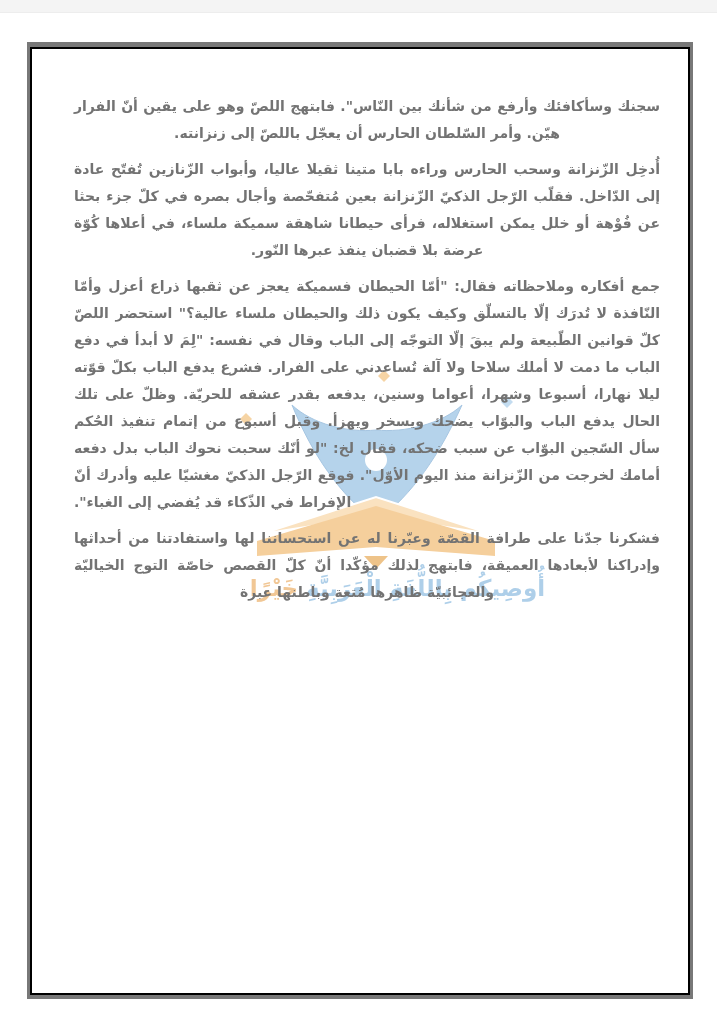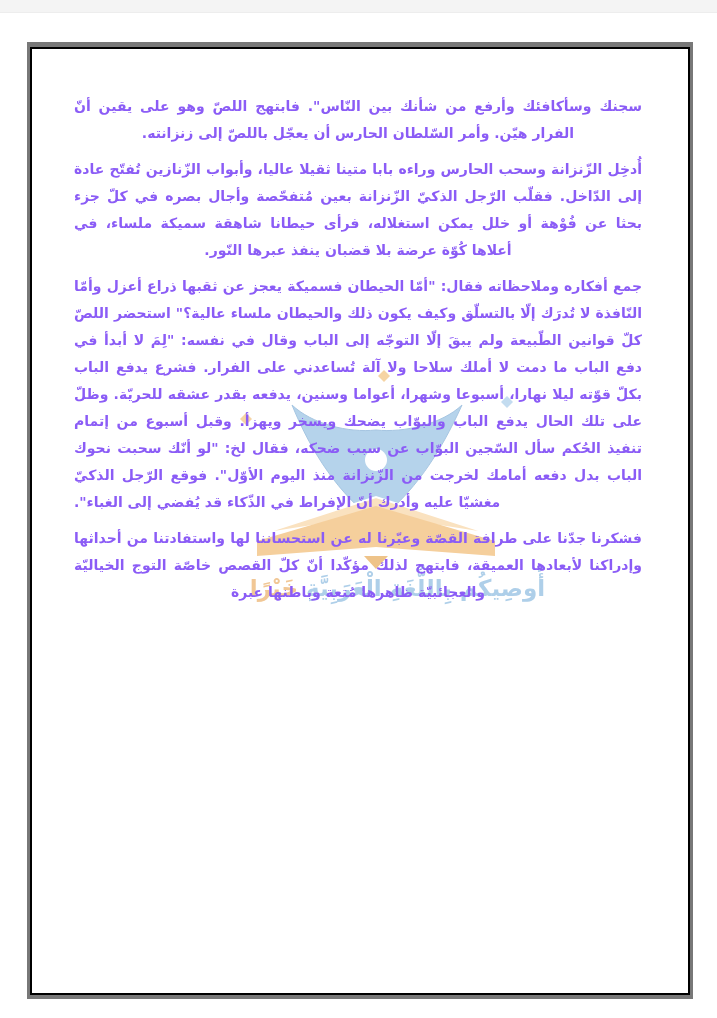--- a/index.html
+++ b/index.html
@@ -34,25 +34,25 @@
   }
   .motto{
     position:absolute;left:160px;top:522px;width:365px;
     z-index:0;text-align:center;direction:rtl;white-space:nowrap;
     font-weight:bold;font-size:23px;line-height:34px;
     color:#aecfe9;letter-spacing:0.5px;pointer-events:none;
   }
   .motto .accent{color:#f1c795;margin-left:46px;}
   .doc-text{
     position:relative;z-index:1;
-    padding:44px 46px 0 42px;
+    padding:44px 28px 0 42px;
     direction:rtl;
     text-align:justify;
     font-size:14px;line-height:27px;font-weight:bold;
-    color:#8b5cf6;
+    color:#737373;
   }
   .doc-text p{margin:0 0 9px 0;}
   .p-last-center{text-align-last:center;}
   .p-last-left{text-align-last:left;}
 </style>
 </head>
 <body>
 
 <div class="page">
 

